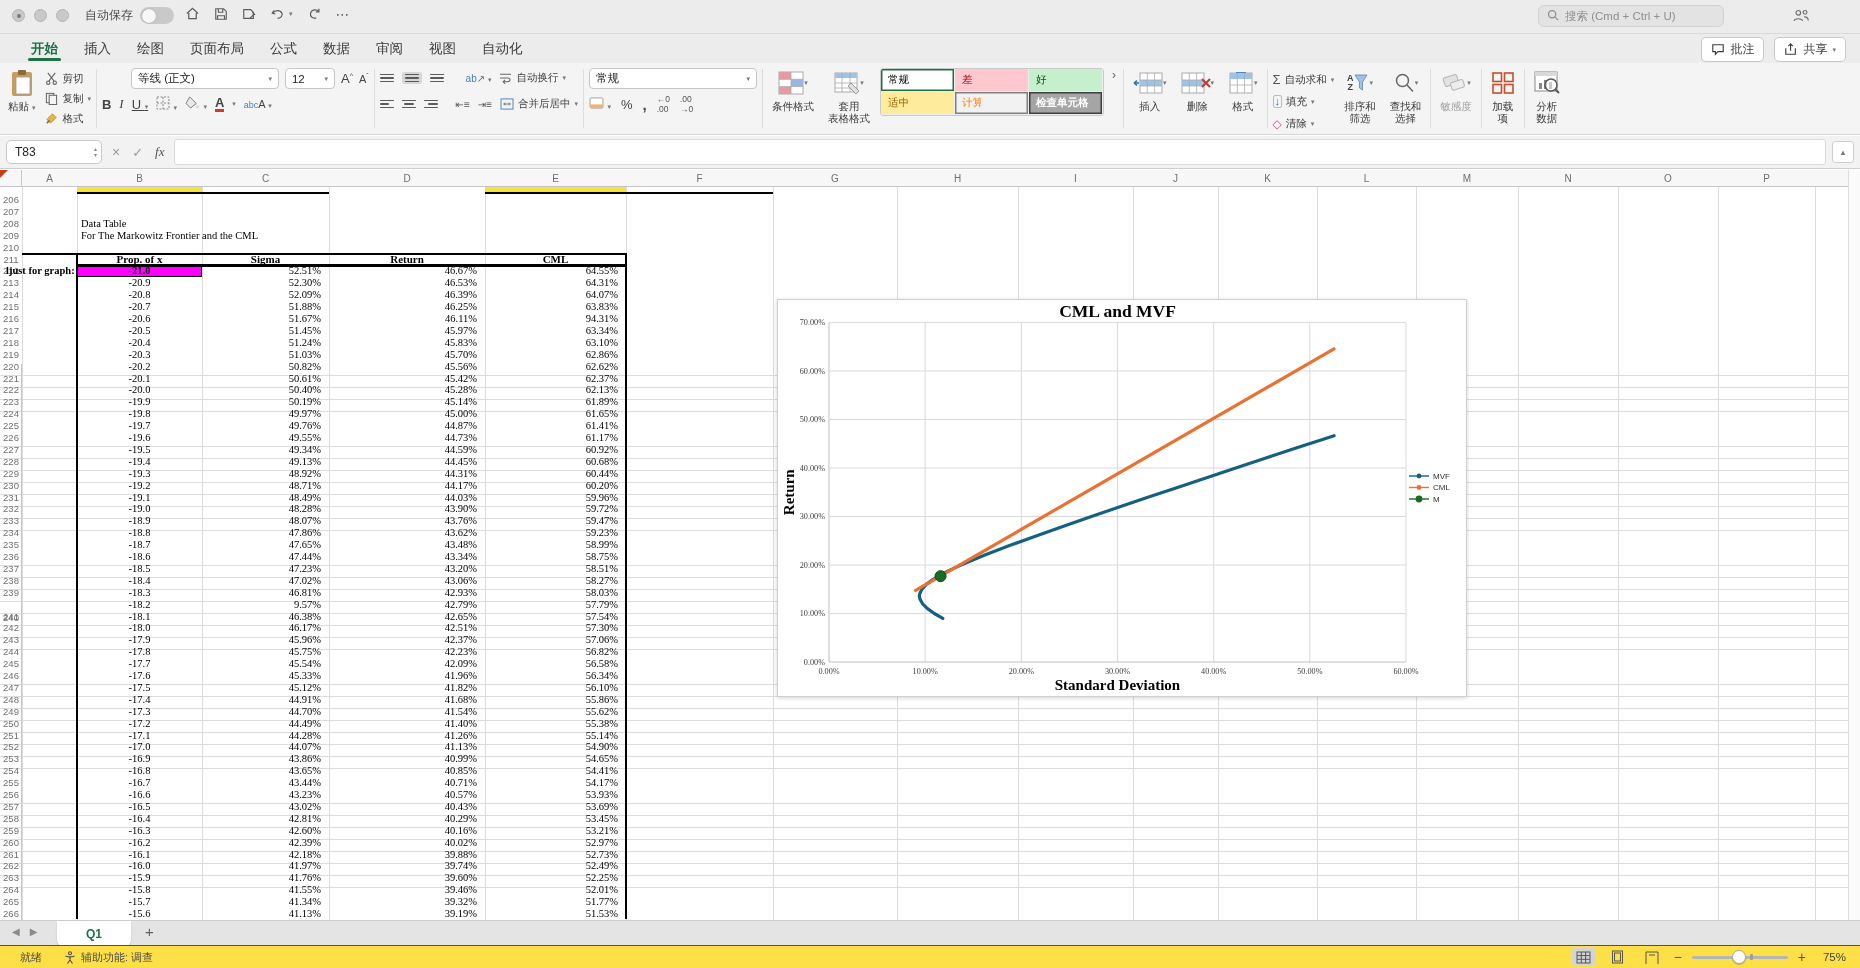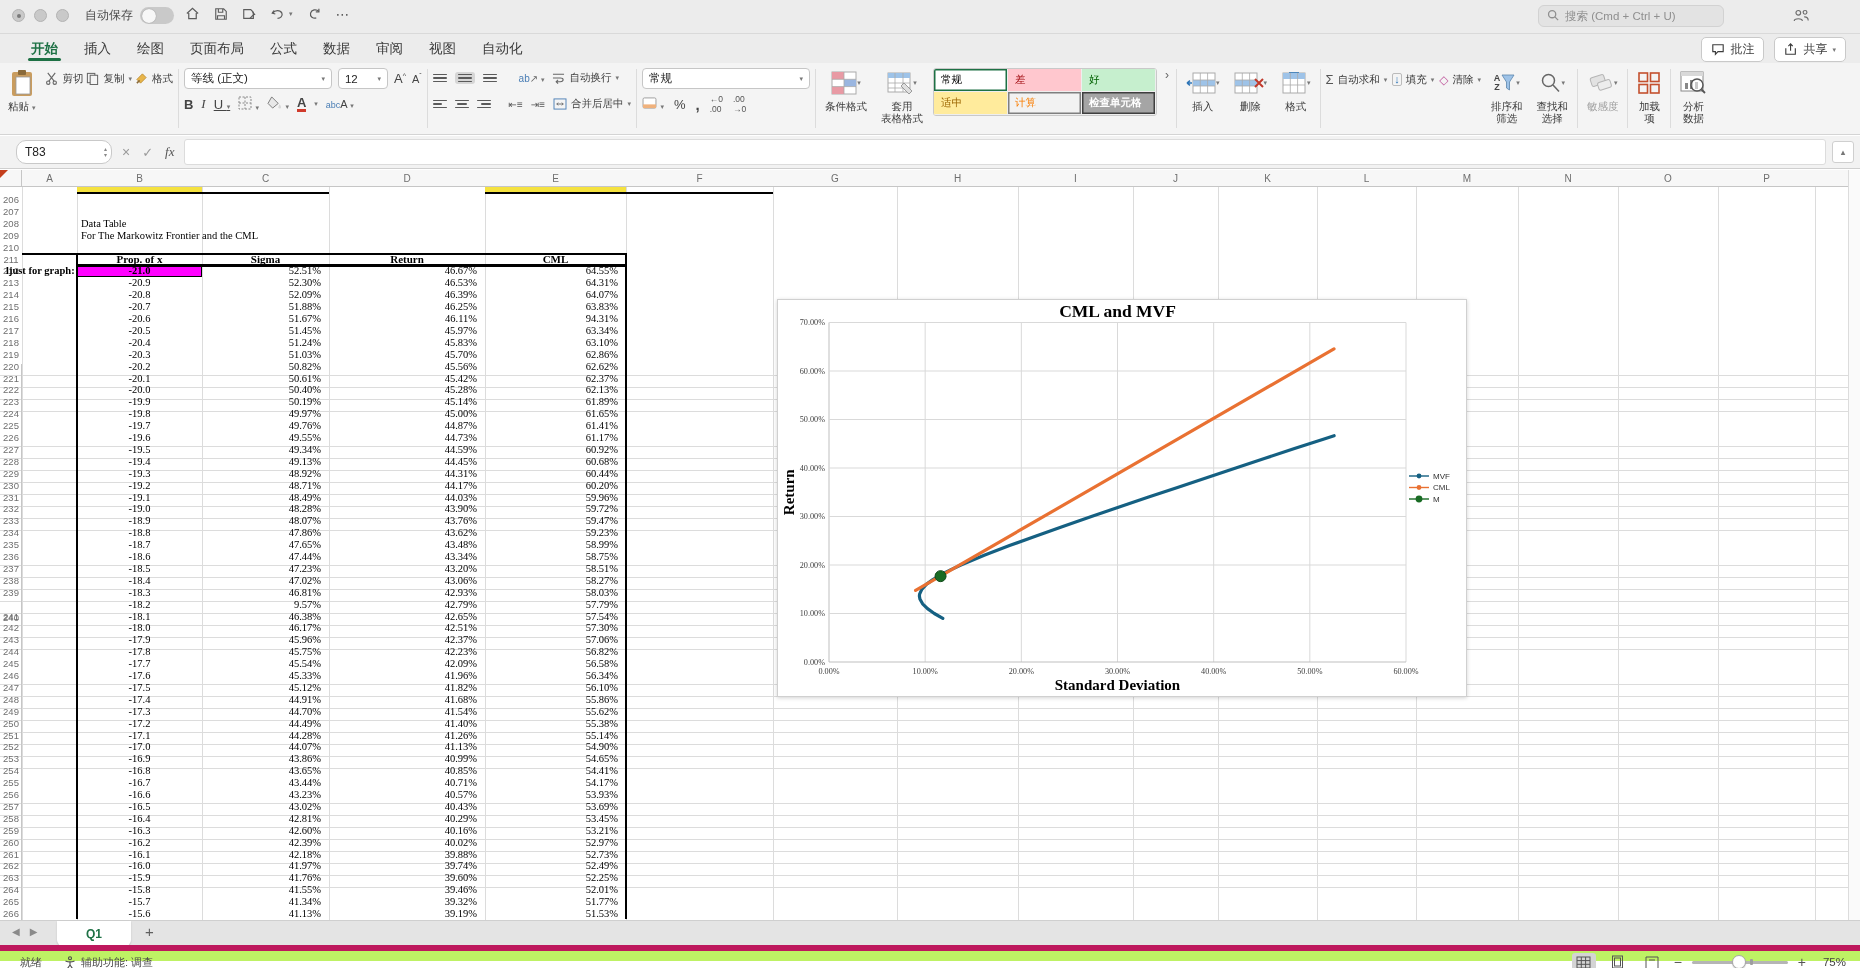--- a/index.html
+++ b/index.html
@@ -27,40 +27,40 @@
   .tab.active:after{content:"";position:absolute;left:10px;right:10px;bottom:2px;height:3px;border-radius:2px;background:#1E7145;}
   .tr-right{position:absolute;right:14px;top:3px;display:flex;gap:10px;}
   .pill-btn{height:23px;border:1px solid #c9c9c9;background:#fff;border-radius:5px;display:flex;align-items:center;gap:5px;padding:0 9px;font-size:12px;color:#3d3d3d;}
   
   .ribbon{position:absolute;left:0;top:63px;width:100%;height:72px;background:#f4f4f4;border-bottom:1px solid #d4d4d4;display:flex;align-items:stretch;padding:0 4px;box-sizing:border-box;}
   .rsep{width:1px;background:#dcdcdc;margin:6px 5px;}
   .rgroup{display:flex;align-items:flex-start;padding-top:5px;gap:6px;}
   .bigbtn{display:flex;flex-direction:column;align-items:center;font-size:10.5px;color:#3b3b3b;padding:0 4px;line-height:1.1;text-align:center;}
   .bigbtn .ic{height:30px;display:flex;align-items:center;}
   .bigbtn .lbl{margin-top:3px;white-space:pre-line;}
-  .stack{display:flex;flex-direction:row;justify-content:flex-start;gap:3px;font-size:10.5px;color:#3b3b3b;}
+  .stack{display:flex;flex-direction:column;justify-content:flex-start;gap:3px;font-size:10.5px;color:#3b3b3b;}
   .smallbtn{display:flex;align-items:center;gap:4px;height:17px;}
   .chev{font-size:7px;color:#777;}
   .selectbox{background:#fff;border:1px solid #c6c6c6;border-radius:4px;height:21px;display:flex;align-items:center;justify-content:space-between;padding:0 6px;font-size:11.5px;color:#222;box-sizing:border-box;}
   .iconrow{display:flex;align-items:center;gap:8px;height:20px;font-size:12px;color:#444;}
   .bchar{font-weight:bold;font-size:13px;}
   .ichar{font-style:italic;font-family:"Liberation Serif",serif;font-size:13px;}
   .uchar{text-decoration:underline;font-size:13px;}
   .acolor{font-size:13px;font-weight:bold;border-bottom:3px solid #d03a2b;line-height:1;}
   .bars{display:inline-flex;flex-direction:column;gap:2px;width:14px;}
   .bars i{height:1.6px;background:#5a5a5a;border-radius:1px;}
   .bars.l i:nth-child(2){width:70%;} .bars.c i:nth-child(2){width:70%;margin:0 auto;} .bars.r i:nth-child(2){width:70%;margin-left:auto;}
   .selicon{background:#d6d6d6;border-radius:3px;padding:2px 3px;}
   .gallery{border:1px solid #c9c9c9;background:#fff;border-radius:3px;display:grid;grid-template-columns:repeat(3,74px);grid-auto-rows:23px;overflow:hidden;}
   .gcell{display:flex;align-items:center;padding:0 7px;font-size:10.5px;box-sizing:border-box;border-right:1px solid #eee;border-bottom:1px solid #eee;}
   .gmore{display:flex;align-items:center;color:#666;font-size:12px;padding:0 2px;}
   .disabled{color:#a0a0a0;}
   
   .fbar{position:absolute;left:0;top:136px;width:100%;height:32px;background:#f2f2f2;border-bottom:1px solid #cfcfcf;display:flex;align-items:center;}
-  .namebox{width:96px;height:24px;background:#fff;border:1px solid #c9c9c9;border-radius:10px;margin-left:16px;display:flex;align-items:center;justify-content:space-between;padding:0 4px 0 8px;font-size:12px;color:#222;box-sizing:border-box;}
+  .namebox{width:96px;height:24px;background:#fff;border:1px solid #c9c9c9;border-radius:5px;margin-left:6px;display:flex;align-items:center;justify-content:space-between;padding:0 4px 0 8px;font-size:12px;color:#222;box-sizing:border-box;}
   .spin{display:flex;flex-direction:column;font-size:6px;color:#888;line-height:1;}
   .fx-icons{display:flex;align-items:center;gap:12px;margin:0 10px;color:#9a9a9a;font-size:13px;}
   .fx{font-family:"Liberation Serif",serif;font-style:italic;color:#555;}
   .finput{flex:1;height:24px;background:#fff;border:1px solid #dcdcdc;border-radius:3px;margin-right:34px;}
   .collapse{position:absolute;right:6px;top:141px;width:20px;height:20px;border:1px solid #cfcfcf;background:#fff;border-radius:3px;color:#777;font-size:9px;display:flex;align-items:center;justify-content:center;}
   
   .grid{position:absolute;left:0;top:170px;width:1848px;height:750px;background:#fff;overflow:hidden;}
   .vscroll{position:absolute;left:1848px;top:170px;width:12px;height:750px;background:#fafafa;border-left:1px solid #dcdcdc;box-sizing:border-box;}
   .colhdr{position:absolute;left:0;top:0;width:1848px;height:17px;background:#f7f7f7;border-bottom:1px solid #c6c6c6;box-sizing:border-box;}
   .corner{position:absolute;left:0;top:0;width:22px;height:17px;border-right:1px solid #c6c6c6;box-sizing:border-box;}
@@ -74,21 +74,21 @@
   .vline{position:absolute;top:0;width:1px;height:750px;background:#dcdcdc;}
   .cell{position:absolute;font-family:"Liberation Serif","DejaVu Serif",serif;font-size:10.5px;color:#000;white-space:nowrap;overflow:visible;}
   .blk{position:absolute;background:#000;}
   .chartcard{position:absolute;left:777px;top:299px;width:690px;height:398px;background:#fff;border:1px solid #d0d0d0;box-shadow:0 1px 4px rgba(0,0,0,.18);box-sizing:border-box;}
   
   .tabstrip{position:absolute;left:0;top:920px;width:100%;height:25px;background:#e4e4e4;border-top:1px solid #cfcfcf;box-sizing:border-box;}
   .tsarrows{position:absolute;left:12px;top:5px;color:#8a8a8a;font-size:10px;letter-spacing:10px;}
   .sheettab{position:absolute;left:57px;top:0;width:74px;height:25px;background:#fff;border-radius:0 0 6px 6px;box-shadow:0 1px 2px rgba(0,0,0,.15);display:flex;align-items:center;justify-content:center;font-size:12px;color:#1E7145;font-weight:bold;}
   .addsheet{position:absolute;left:145px;top:2px;font-size:15px;color:#5f5f5f;}
   
-  .statusbar{position:absolute;left:0;top:945px;width:100%;height:16px;background:#bef264;border-top:6px solid #be185d;box-sizing:border-box;font-size:11px;color:#4a4a4a;}
+  .statusbar{position:absolute;left:0;top:945px;width:100%;height:23px;background:#fde047;border-top:1px solid #be185d;box-sizing:border-box;font-size:11px;color:#4a4a4a;}
   .sb-left{position:absolute;left:20px;top:4px;display:flex;gap:22px;align-items:center;}
   .sb-acc{display:flex;align-items:center;gap:5px;}
   .sb-right{position:absolute;right:14px;top:2px;display:flex;align-items:center;gap:10px;}
   .viewic{width:24px;height:18px;display:flex;align-items:center;justify-content:center;border-radius:3px;}
   .viewic.active{background:#d4d4d4;}
   .ztrack{position:relative;width:96px;height:3px;background:#b5b5b5;border-radius:2px;}
   .zknob{position:absolute;left:40px;top:-5.5px;width:14px;height:14px;border-radius:50%;background:#fff;border:1px solid #a8a8a8;box-sizing:border-box;box-shadow:0 1px 1px rgba(0,0,0,.2);}
   .zdetent{position:absolute;left:58px;top:-1.5px;width:3px;height:6px;background:#9e9e9e;border-radius:1px;}
   .zpct{font-size:11.5px;color:#444;width:30px;text-align:right;}
 </style>
@@ -221,21 +221,21 @@
               <path d="M2 12 L5 9" stroke="#8a6a3a" stroke-width="1.6"></path>
             </svg>
             <span>格式</span>
           </span>
       </div>
     </div>
     <div class="rsep"></div>
 
     <div class="rgroup" style="flex-direction:column;display:flex;gap:5px;">
       <div style="display:flex;gap:6px;align-items:center;">
-        <span class="selectbox" style="width:148px;">
+        <span class="selectbox" style="width:148px;margin-left:29px;">
             <span>等线 (正文)</span>
             <span class="chev">▾</span>
           </span>
         <span class="selectbox" style="width:50px;">
             <span>12</span>
             <span class="chev">▾</span>
           </span>
         <span style="font-size:13px;color:#444;">A<sup style="font-size:7px;">^</sup></span>
         <span style="font-size:11px;color:#444;">A<sup style="font-size:7px;">ˇ</sup></span>
       </div>

